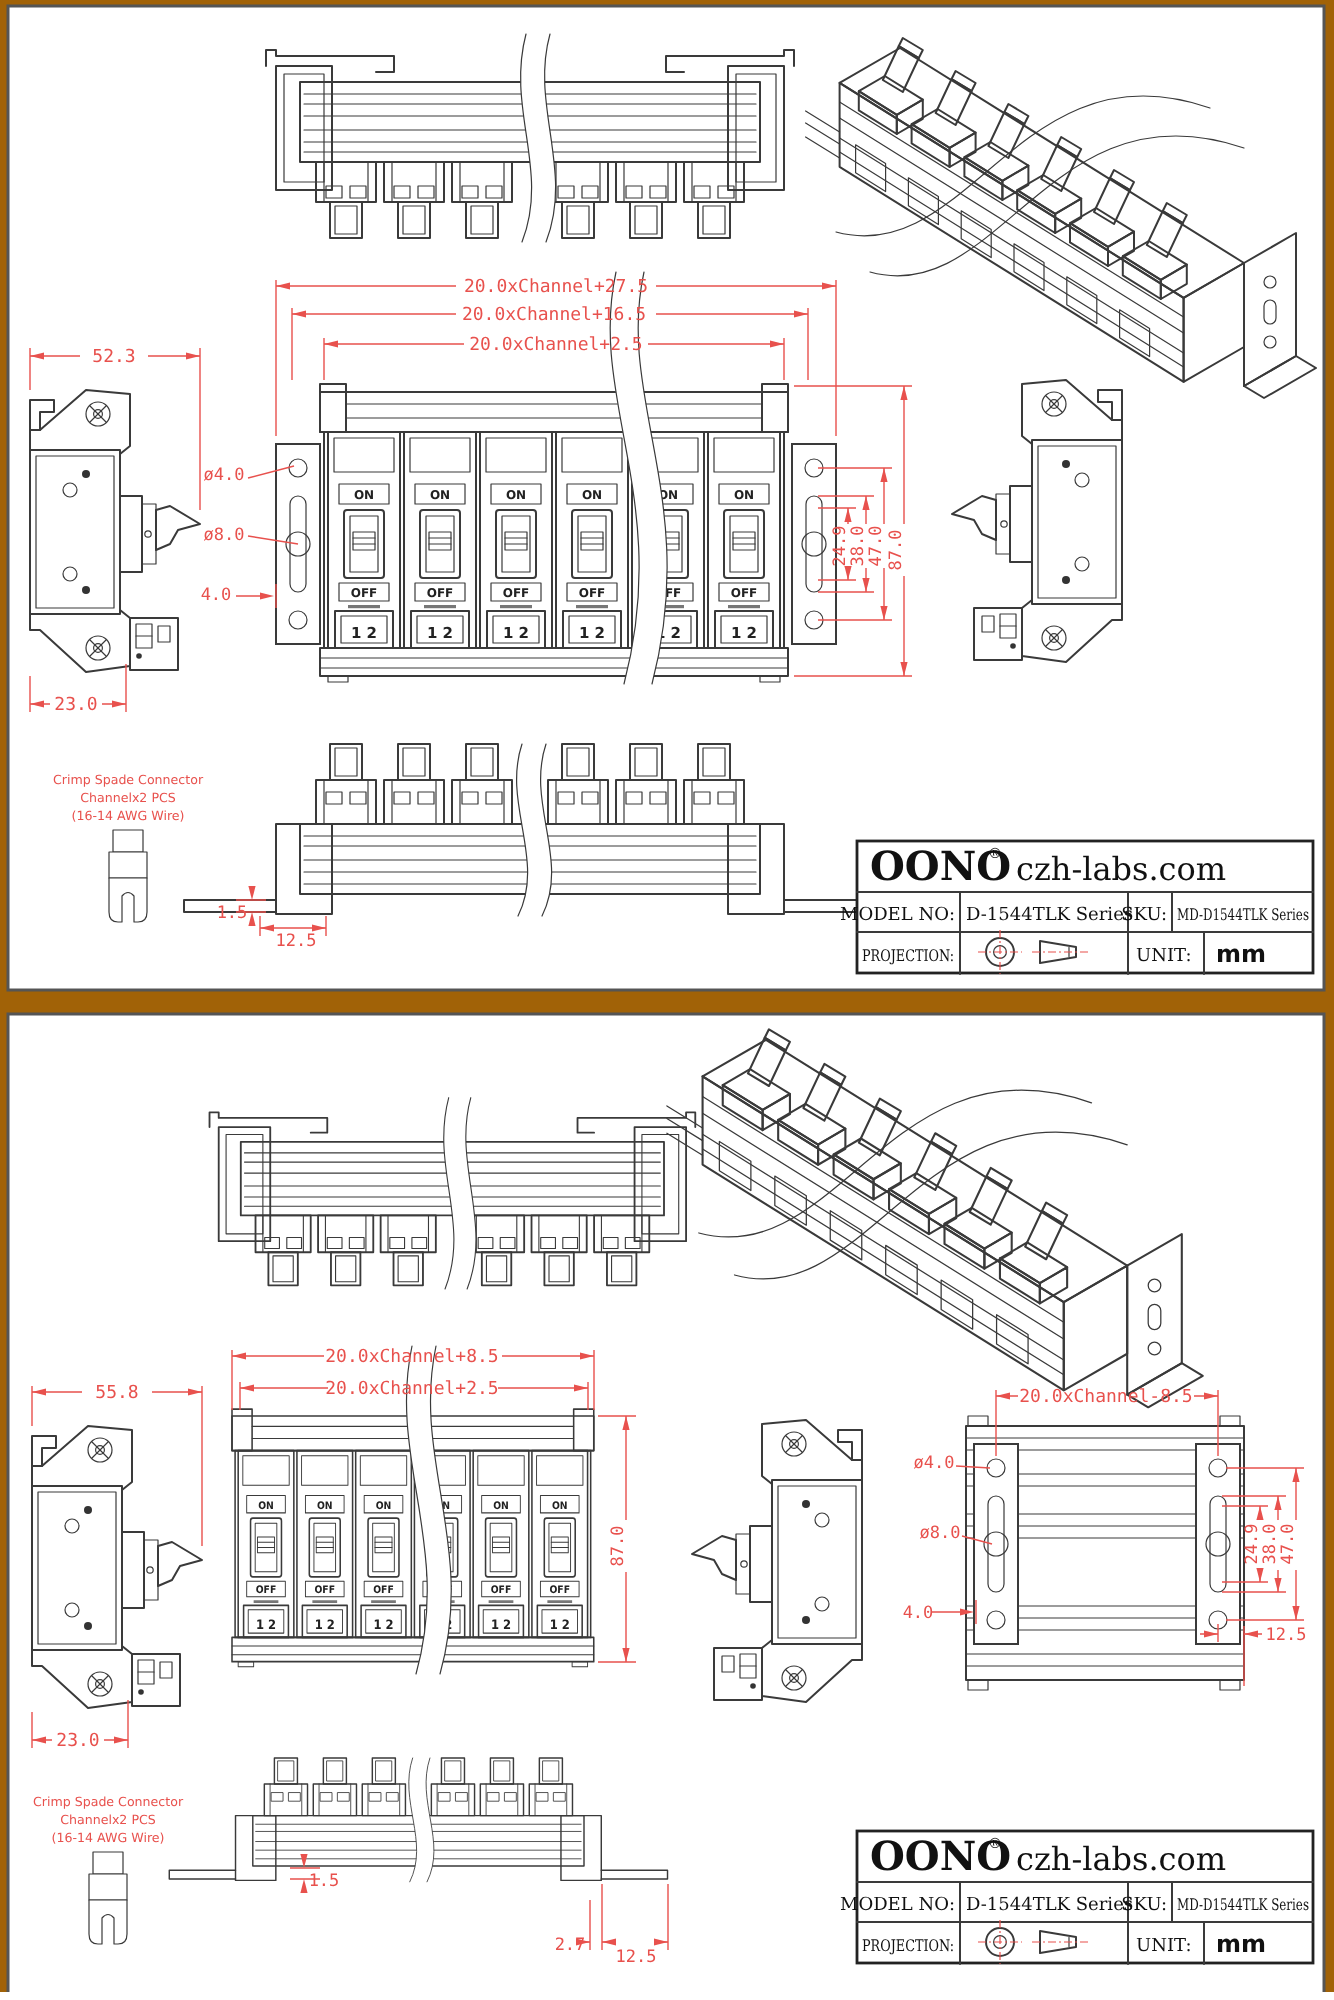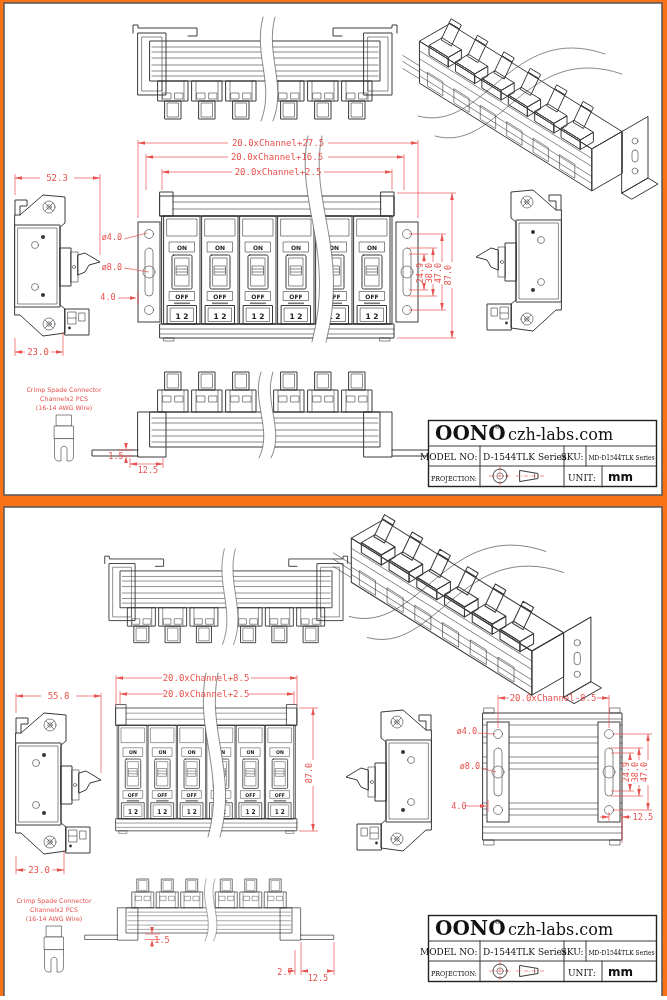--- a/index.html
+++ b/index.html
@@ -1,16 +1,16 @@
 <!DOCTYPE html>
 <html><head>
 <meta charset="utf-8">
 <style>
 html,body{margin:0;padding:0;background:#fff}
-.sheet{position:relative;width:667px;height:996px;background:#f97316;font-family:"DejaVu Sans",sans-serif;overflow:hidden}
+.sheet{position:relative;width:667px;height:996px;background:#a16207;font-family:"DejaVu Sans",sans-serif;overflow:hidden}
 .sheet svg{position:absolute;left:0}
 .ln{fill:none;stroke:#3a3a3a;stroke-width:1;stroke-linejoin:round;stroke-linecap:round}
 .t{stroke-width:.6}
 .wb{fill:#fff;stroke:none}
 .dl{stroke:#e8514d;stroke-width:.7;fill:none}
 .rc{stroke:#e8514d;stroke-width:.6;stroke-dasharray:4 1.5 1 1.5;fill:none}
 .ar{fill:#e8514d;stroke:none}
 .dt{font:9px "DejaVu Sans Mono",monospace;fill:#e8514d;text-anchor:middle}
 .dts{font:8.5px "DejaVu Sans Mono",monospace;fill:#e8514d;text-anchor:middle}
 .note{font:6.3px "DejaVu Sans",sans-serif;fill:#e8514d;text-anchor:middle}

